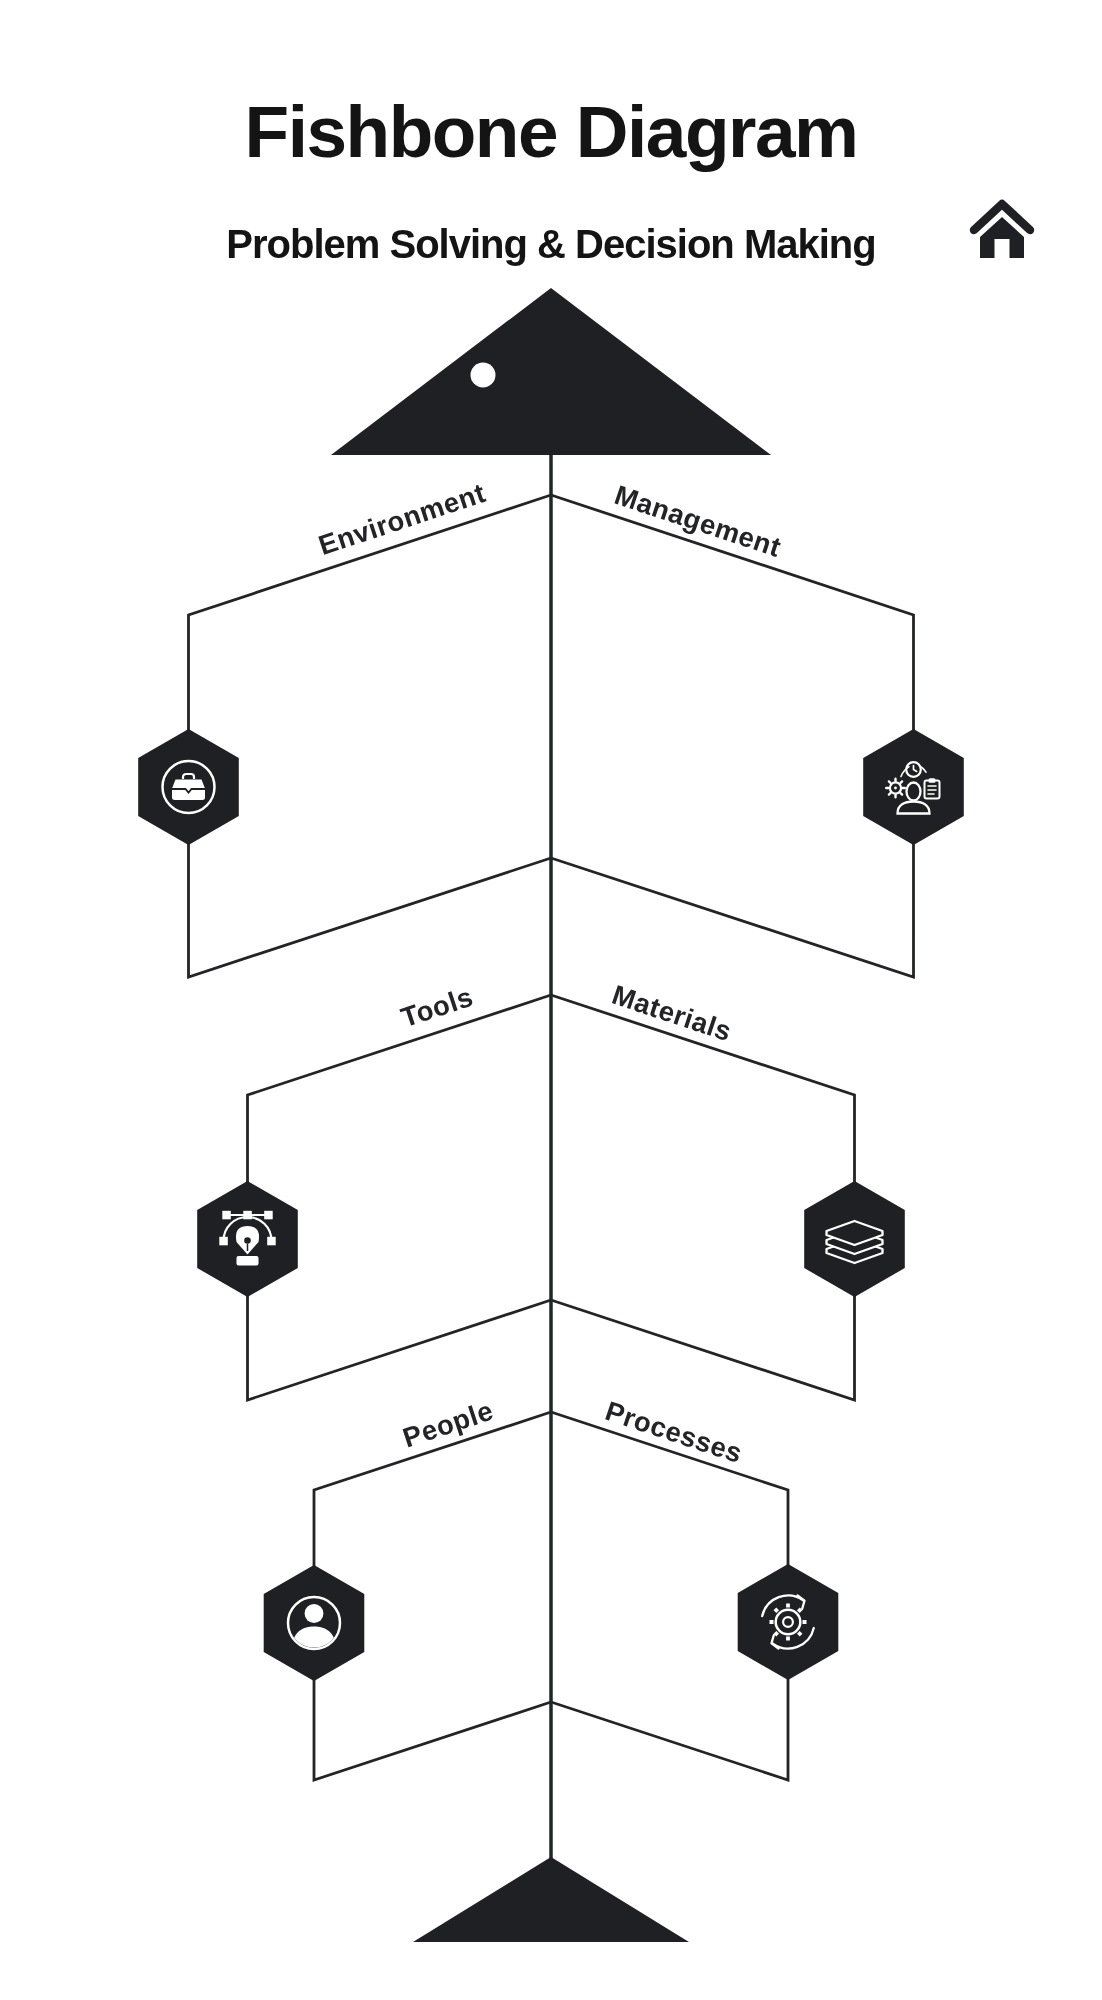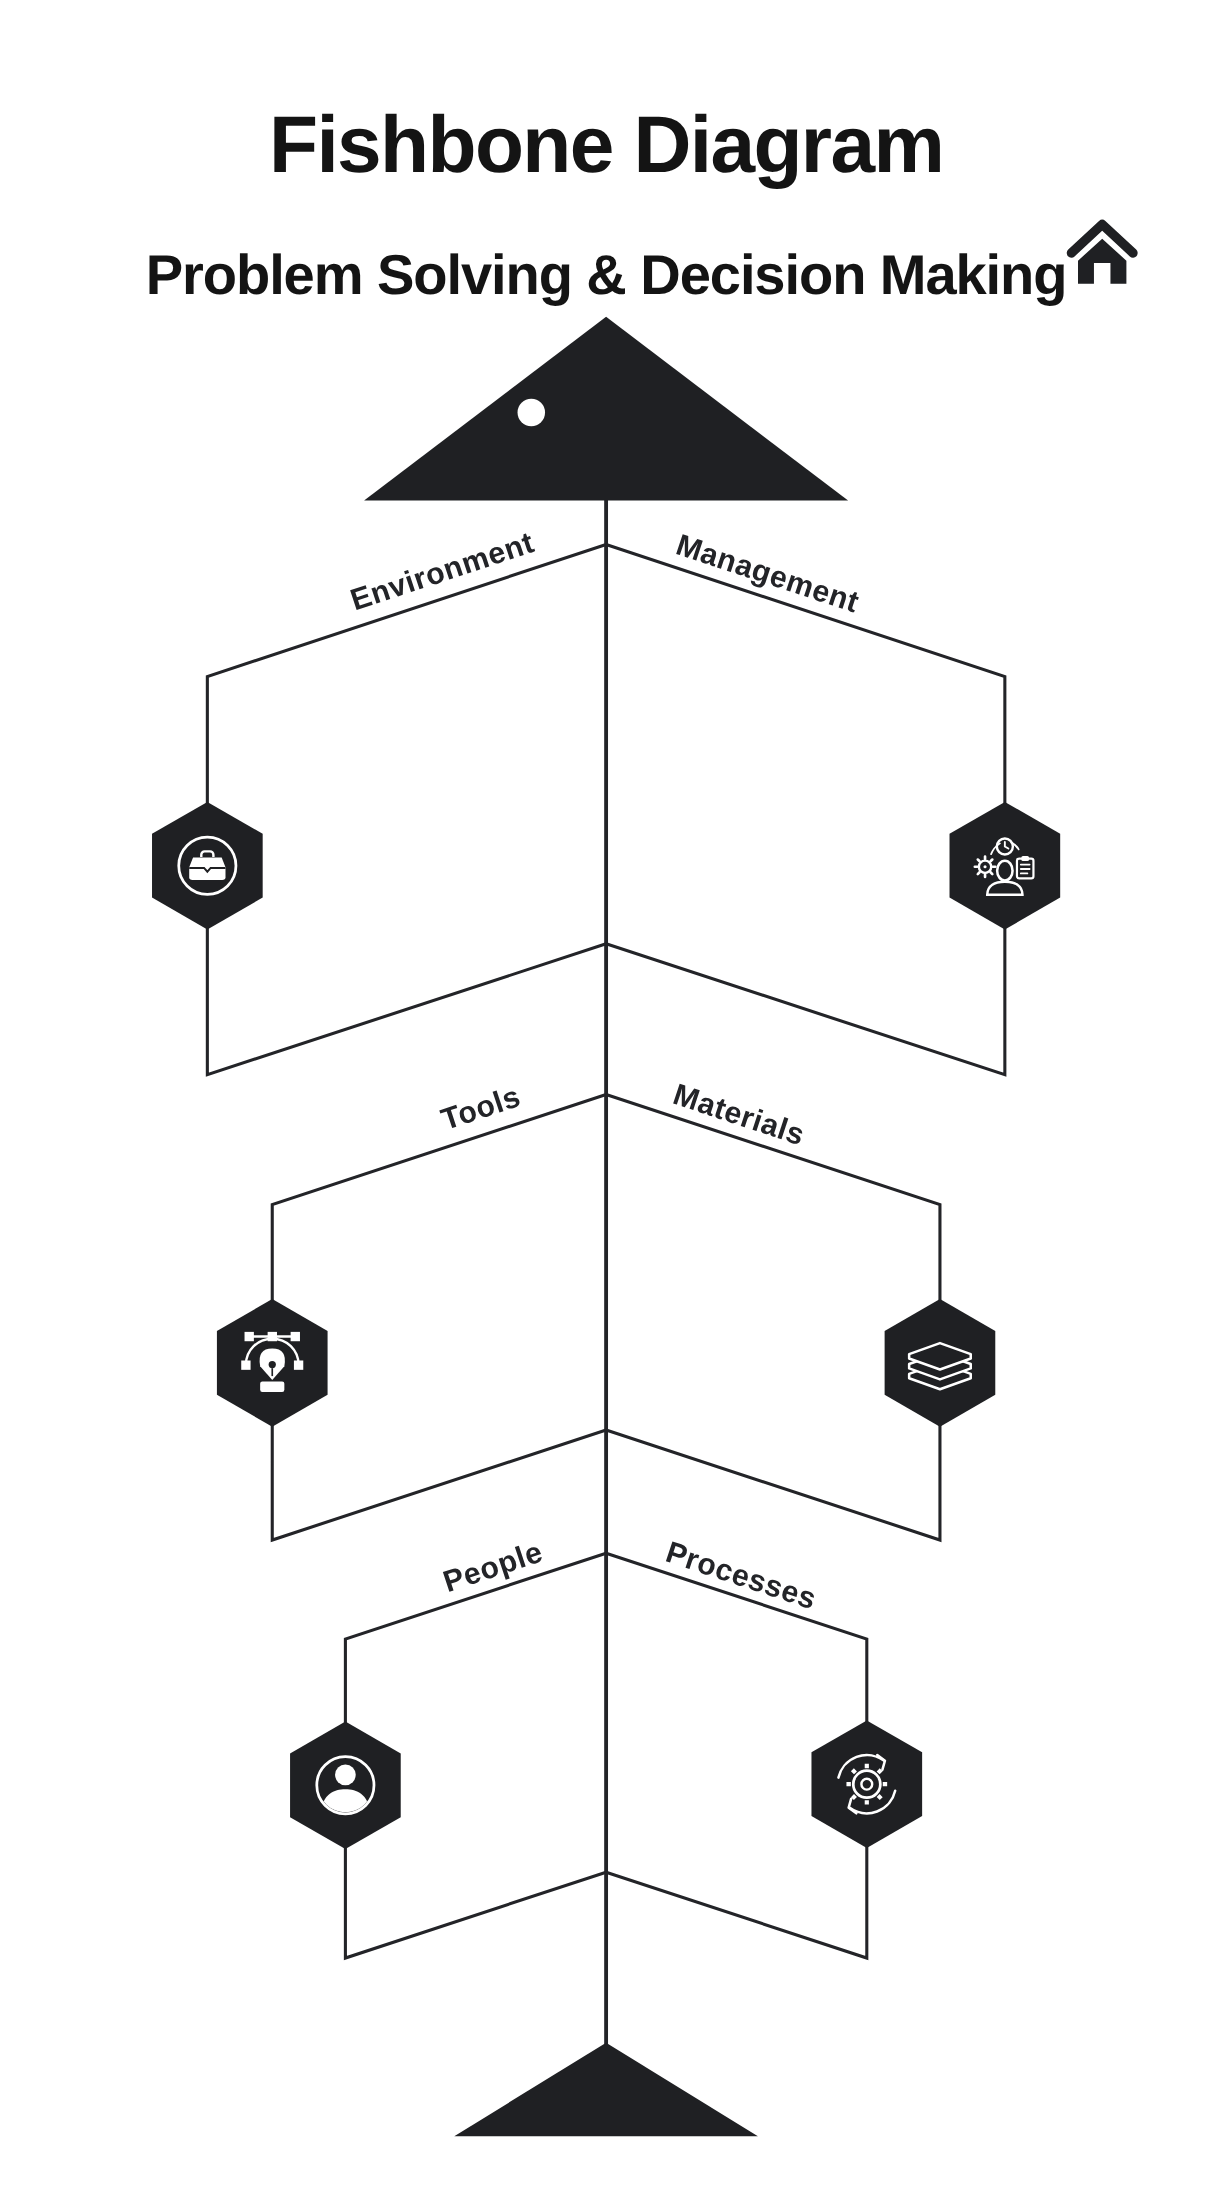--- a/index.html
+++ b/index.html
@@ -13,21 +13,21 @@
   }
   .title{
     position:absolute;top:95px;left:0;width:100%;
     margin:0;text-align:center;
     font-size:73px;font-weight:bold;letter-spacing:-1.5px;
     color:#141414;line-height:1;
   }
   .subtitle{
     position:absolute;top:224px;left:0;width:100%;
     text-align:center;
-    font-size:51px;font-weight:bold;letter-spacing:-1px;
+    font-size:40px;font-weight:bold;letter-spacing:-1px;
     color:#141414;line-height:1;
   }
   .home{
     position:absolute;left:969px;top:196px;width:66px;height:66px;
     cursor:pointer;
   }
   .diagram{position:absolute;left:0;top:0;}
   .bone{fill:none;stroke:#232428;stroke-width:2.8px;}
   .spine{stroke:#232428;stroke-width:3.5px;}
   .solid{fill:#1f2023;}

